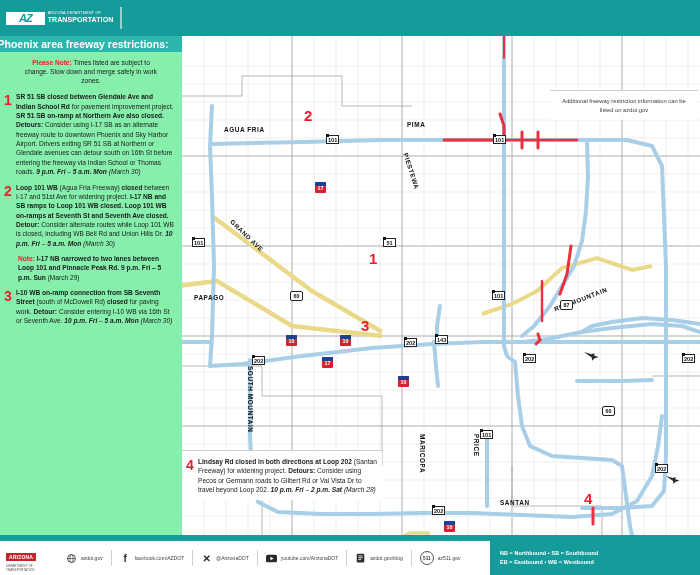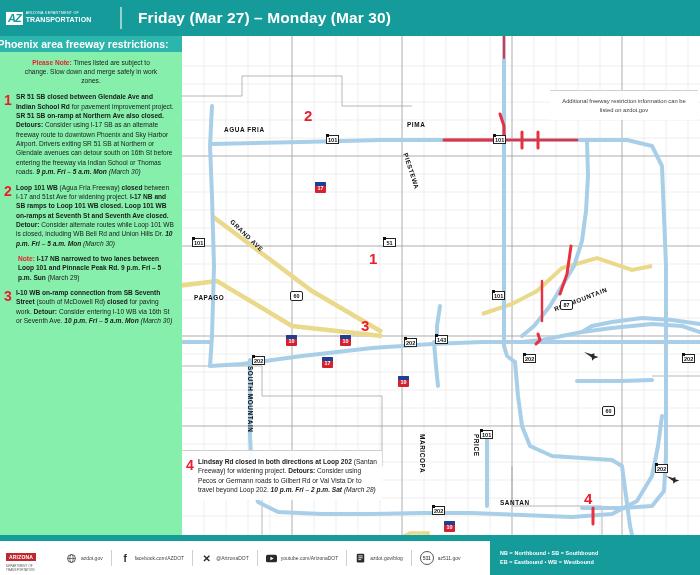--- a/index.html
+++ b/index.html
@@ -13,21 +13,21 @@
 
   
   .header {
     position:absolute; left:0; top:0; width:700px; height:36px;
     background:#169b9b;
     display:flex; align-items:center;
   }
   .logo-block { width:120px; padding-left:6px; display:flex; align-items:center; gap:3px; }
   .logo-az {
     background:#fff; color:#169b9b; font-weight:bold; font-size:11px;
-    padding:1px 2px; letter-spacing:-1px; line-height:1;
+    padding:1px 13px; letter-spacing:-1px; line-height:1;
     font-style:italic;
   }
   .logo-text { color:#fff; line-height:1.05; }
   .logo-text .l1 { font-size:3.6px; letter-spacing:.3px; display:block; }
   .logo-text .l2 { font-size:7px; font-weight:bold; letter-spacing:.1px; display:block; }
   .hdr-div { width:1px; height:22px; background:rgba(255,255,255,.55); }
   .hdr-title {
     color:#fff; font-weight:bold; font-size:15.5px; letter-spacing:.1px;
     flex:1; text-align:center;
   }
@@ -155,21 +155,20 @@
 <div class="header">
   <div class="logo-block">
     <span class="logo-az">AZ</span>
     <span class="logo-text">
       <span class="l1">ARIZONA DEPARTMENT OF</span>
       <span class="l2">TRANSPORTATION</span>
     </span>
   </div>
   <div class="hdr-div"></div>
   <div class="hdr-div"></div>
-  <div class="hdr-dates">Friday (Mar 27) – Monday (Mar 30)</div>
 </div>
 
 <div class="sidebar">
   <div class="side-head">Phoenix area freeway restrictions:</div>
   <div class="side-body">
 
     <div class="please-note">
       <span class="pn-label">Please Note:</span>
       <span>Times listed are subject to change. Slow down and merge safely in work zones.</span>
     </div>

